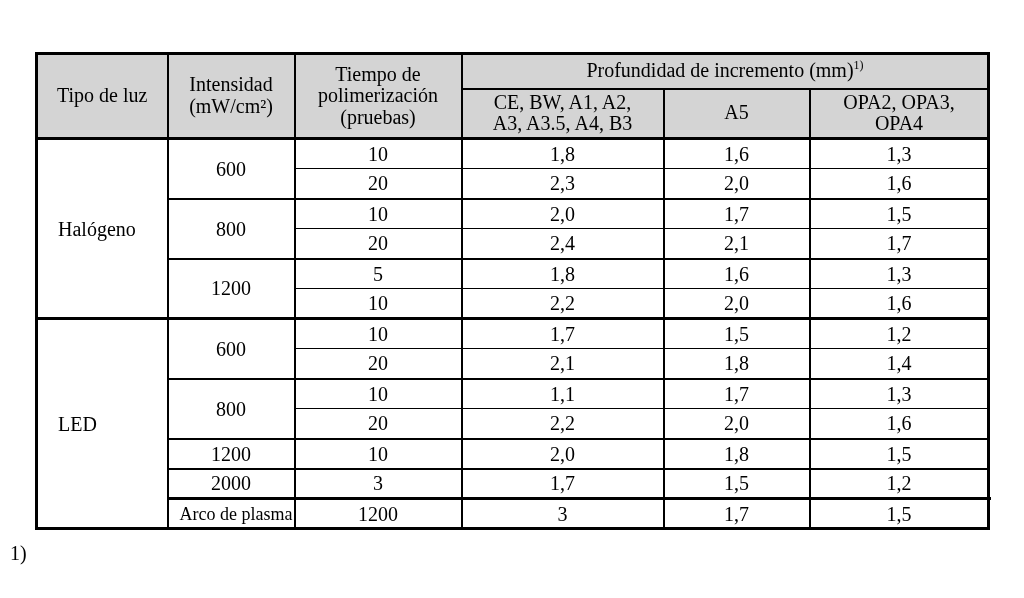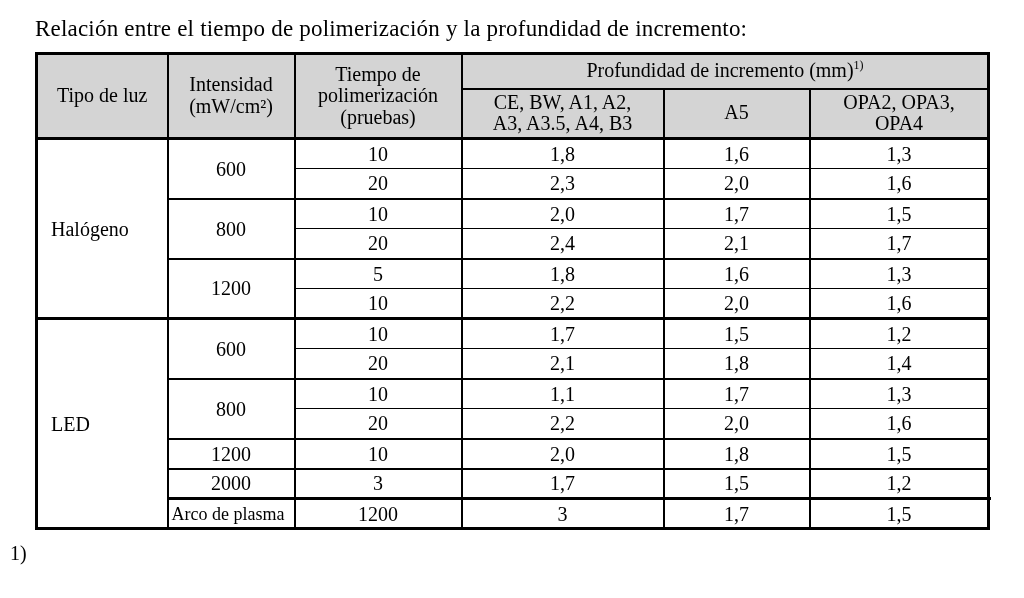--- a/index.html
+++ b/index.html
@@ -48,42 +48,41 @@
   .th-prof  { border-bottom-width: 2px; height: 35px; }
   .th-sub   { border-bottom-width: 3px; height: 50px; margin-top: 36px; }
   sup { font-size: 12px; vertical-align: super; line-height: 0; }
 
   tbody td {
     font-size: 20px;
     height: 30px;
     line-height: 1;
     background: #ffffff;
   }
-  td.cell-luz { text-align: left; padding-left: 13px; }
-  td.cell-luz-tight { text-align: left; padding-left: 3px; font-size: 18px; }
+  td.cell-luz { text-align: left; padding-left: 20px; }
+  td.cell-luz-tight { text-align: left; padding-left: 11px; font-size: 18px; }
   tr.gsep td { border-top-width: 2px; }
   tr.ssep td { border-top-width: 3px; }
 
   .footnote {
     position: absolute;
     left: 10px; top: 541px;
     width: 1008px;
     font-size: 20px;
     display: flex;
     line-height: 1.2;
   }
   .fn-marker { flex: 0 0 32px; }
   .fn-text { flex: 1; }
 </style>
 </head>
 <body>
 
 <div class="page">
 
-  <div class="title">Relación entre el tiempo de polimerización y la profundidad de incremento:</div>
 
   <table class="main">
     <colgroup>
       <col style="width:131px">
       <col style="width:127px">
       <col style="width:167px">
       <col style="width:202px">
       <col style="width:146px">
       <col style="width:179px">
     </colgroup>

